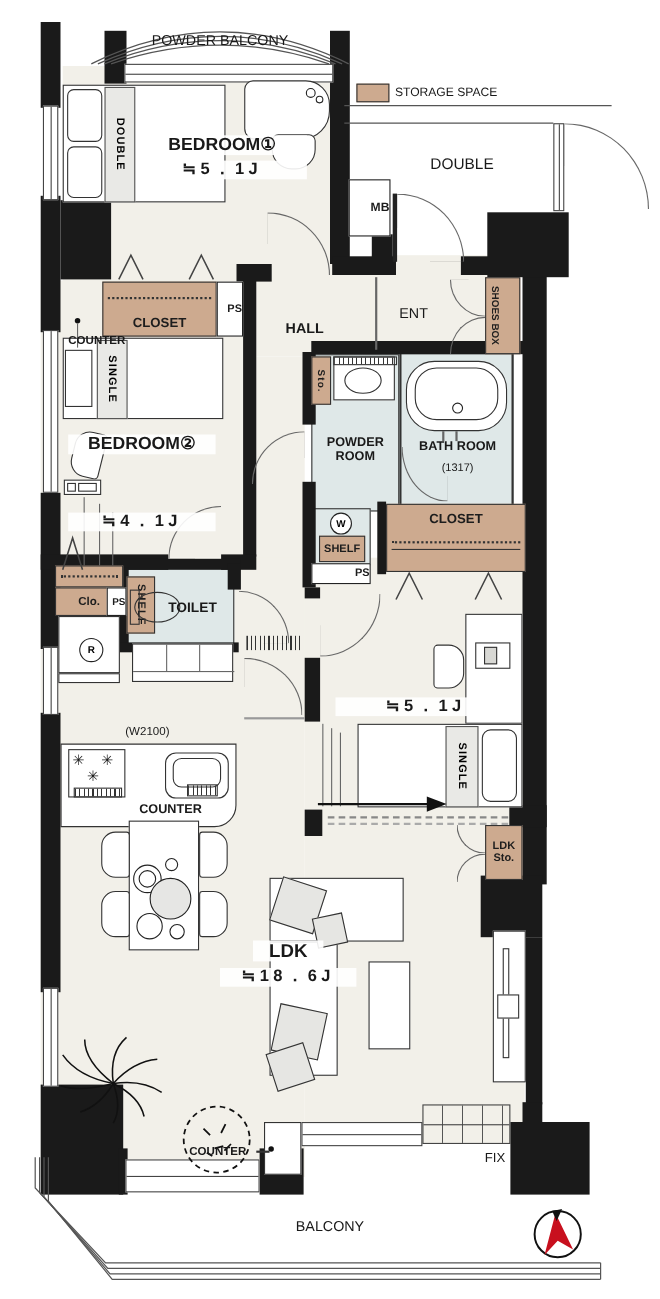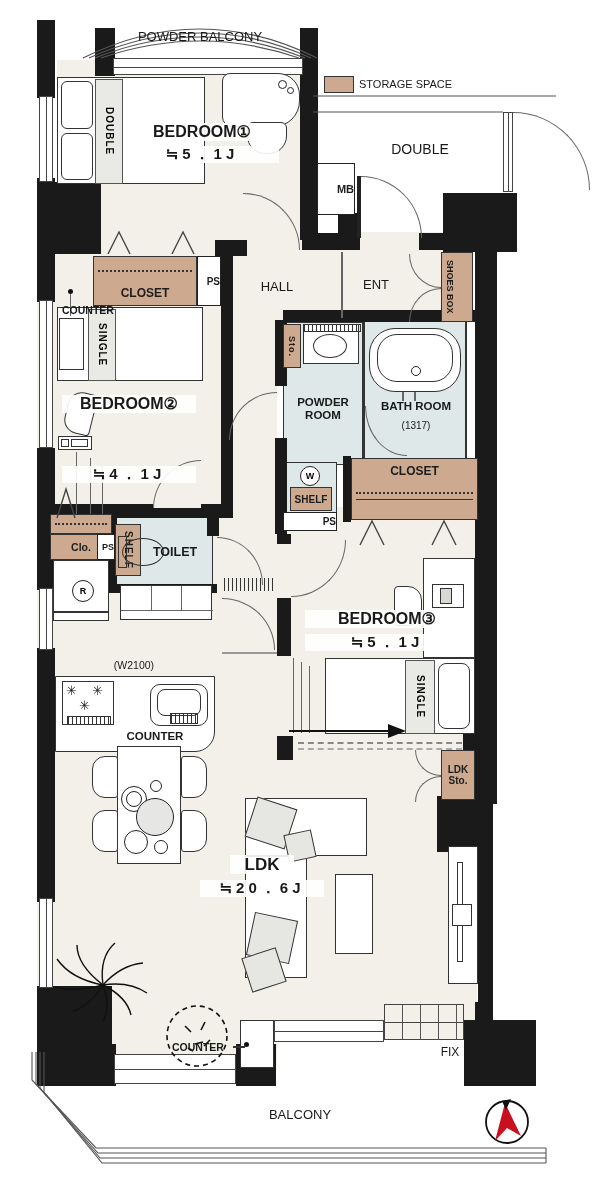--- a/index.html
+++ b/index.html
@@ -338,31 +338,30 @@
       <polygon points="502,1101 511,1099 506,1110" fill="#111"></polygon>
     </g>
   </svg>
 
   <div class="lbl" style="left:120px;top:30px;width:160px;font-size:13px;font-weight:400;">POWDER BALCONY</div>
   <div class="lbl" style="left:359px;top:78px;font-size:11px;font-weight:400;text-align:right;">STORAGE SPACE</div>
   <div class="lbl rm" style="left:125px;top:123px;width:150px;font-size:16px;">BEDROOM①</div>
   <div class="lbl rm" style="left:125px;top:146px;width:150px;font-size:15px;letter-spacing:4px;">≒5．1J</div>
   <div class="lbl" style="left:378px;top:142px;width:84px;font-size:14px;font-weight:400;">DOUBLE</div>
   <div class="lbl" style="left:348px;top:278px;width:56px;font-size:13px;font-weight:400;">ENT</div>
-  <div class="lbl" style="left:243px;top:280px;width:68px;font-size:13px;font-weight:400;">HALL</div>
+  <div class="lbl" style="left:243px;top:292px;width:68px;font-size:13px;font-weight:700;">HALL</div>
   <div class="lbl" style="left:52px;top:305px;width:72px;font-size:10.5px;">COUNTER</div>
   <div class="lbl rm" style="left:62px;top:395px;width:130px;font-size:16px;">BEDROOM②</div>
   <div class="lbl rm" style="left:62px;top:418px;width:130px;font-size:15px;letter-spacing:4px;margin-top:48px;">≒4．1J</div>
   <div class="lbl" style="left:281px;top:396px;width:84px;font-size:11.5px;">
     <span>POWDER</span><br><span>ROOM</span></div>
   <div class="lbl" style="left:367px;top:400px;width:98px;font-size:11.5px;">BATH ROOM</div>
   <div class="lbl" style="left:367px;top:420px;width:98px;font-size:10px;font-weight:400;">(1317)</div>
   <div class="lbl" style="left:140px;top:545px;width:70px;font-size:12.5px;">TOILET</div>
-  <div class="lbl rm" style="left:305px;top:610px;width:160px;font-size:16px;">BEDROOM③</div>
   <div class="lbl rm" style="left:305px;top:634px;width:160px;font-size:15px;letter-spacing:4px;">≒5．1J</div>
   <div class="lbl" style="left:102px;top:660px;width:64px;font-size:10.5px;font-weight:400;">(W2100)</div>
   <div class="lbl" style="left:100px;top:730px;width:110px;font-size:11.5px;">COUNTER</div>
   <div class="lbl rm" style="left:230px;top:855px;width:60px;font-size:17px;">LDK</div>
-  <div class="lbl rm" style="left:200px;top:880px;width:120px;font-size:15px;letter-spacing:4px;">≒20．6J</div>
+  <div class="lbl rm" style="left:200px;top:880px;width:120px;font-size:15px;letter-spacing:4px;">≒18．6J</div>
   <div class="lbl" style="left:162px;top:1042px;width:72px;font-size:10.5px;">COUNTER</div>
   <div class="lbl" style="left:432px;top:1046px;width:36px;font-size:12px;font-weight:400;">FIX</div>
   <div class="lbl" style="left:240px;top:1108px;width:120px;font-size:13px;font-weight:400;">BALCONY</div>
 </div>
 
 </body></html>

